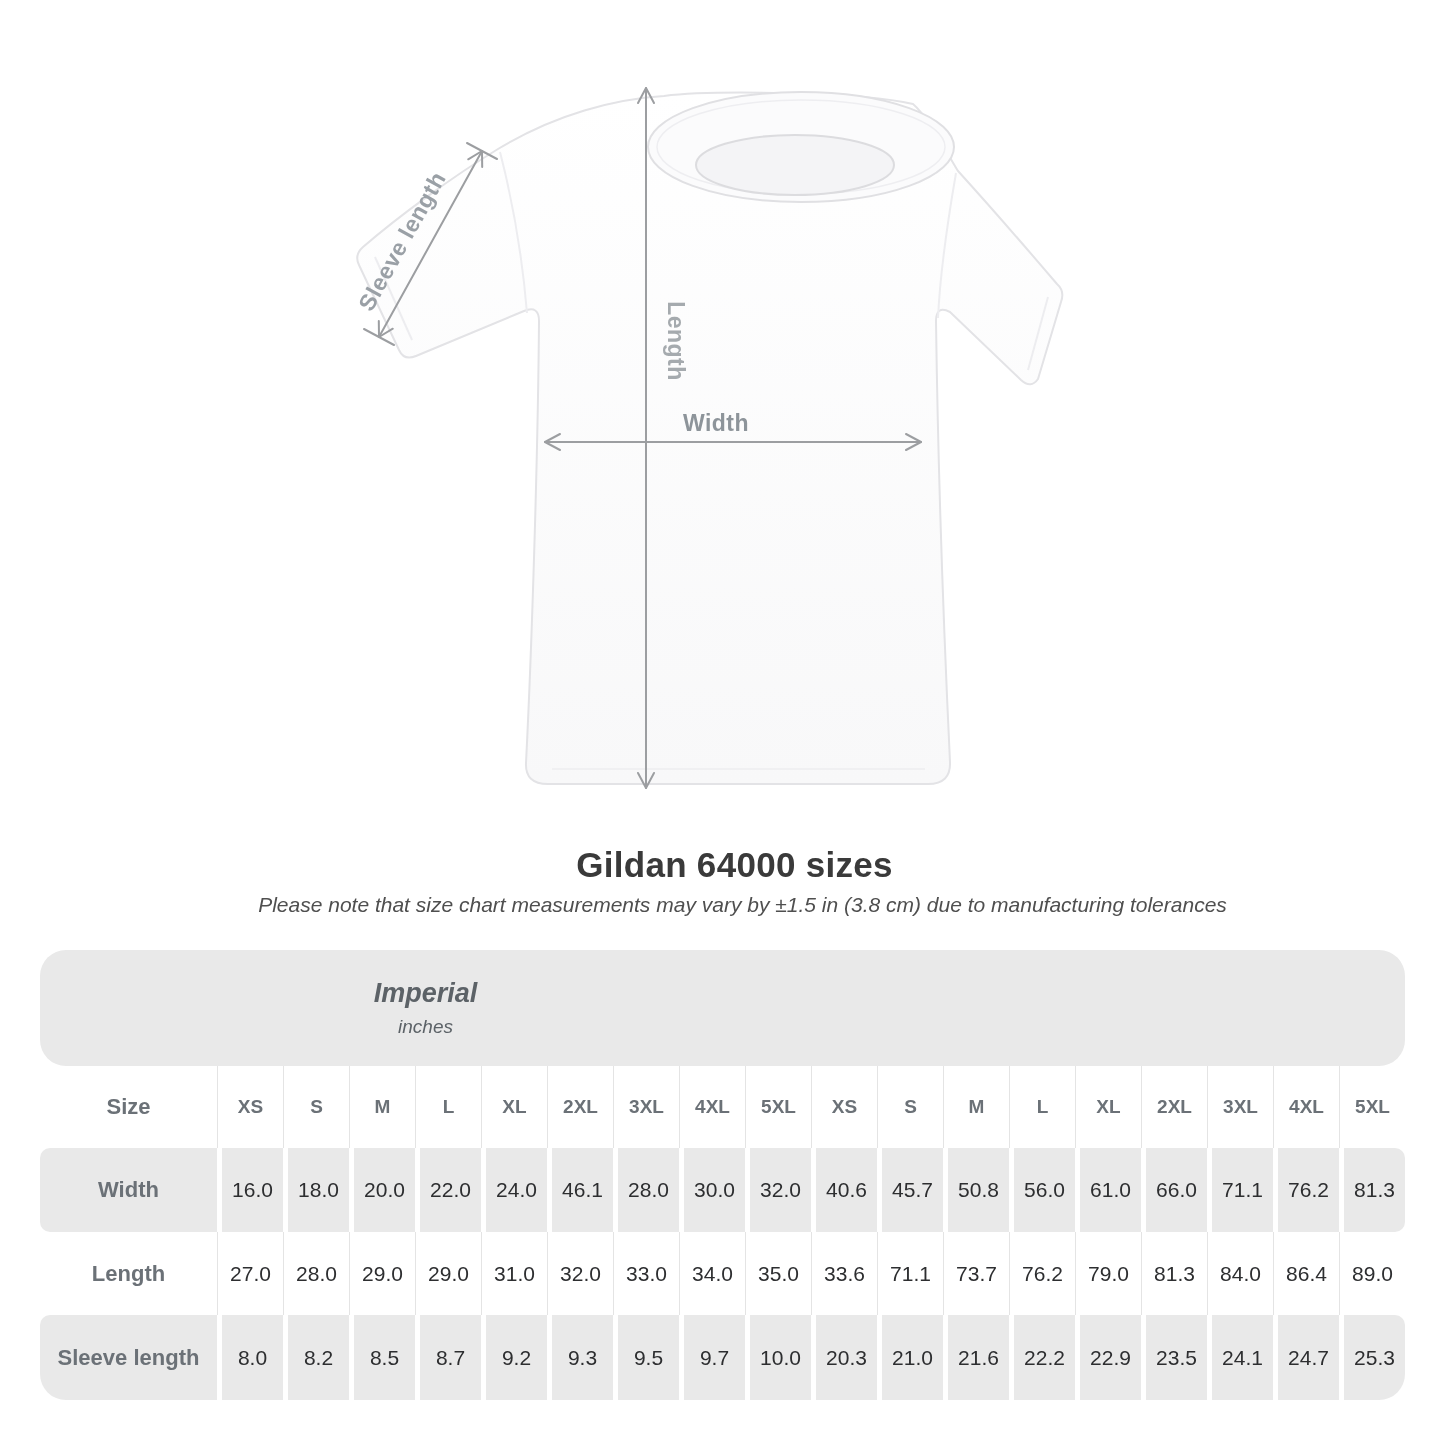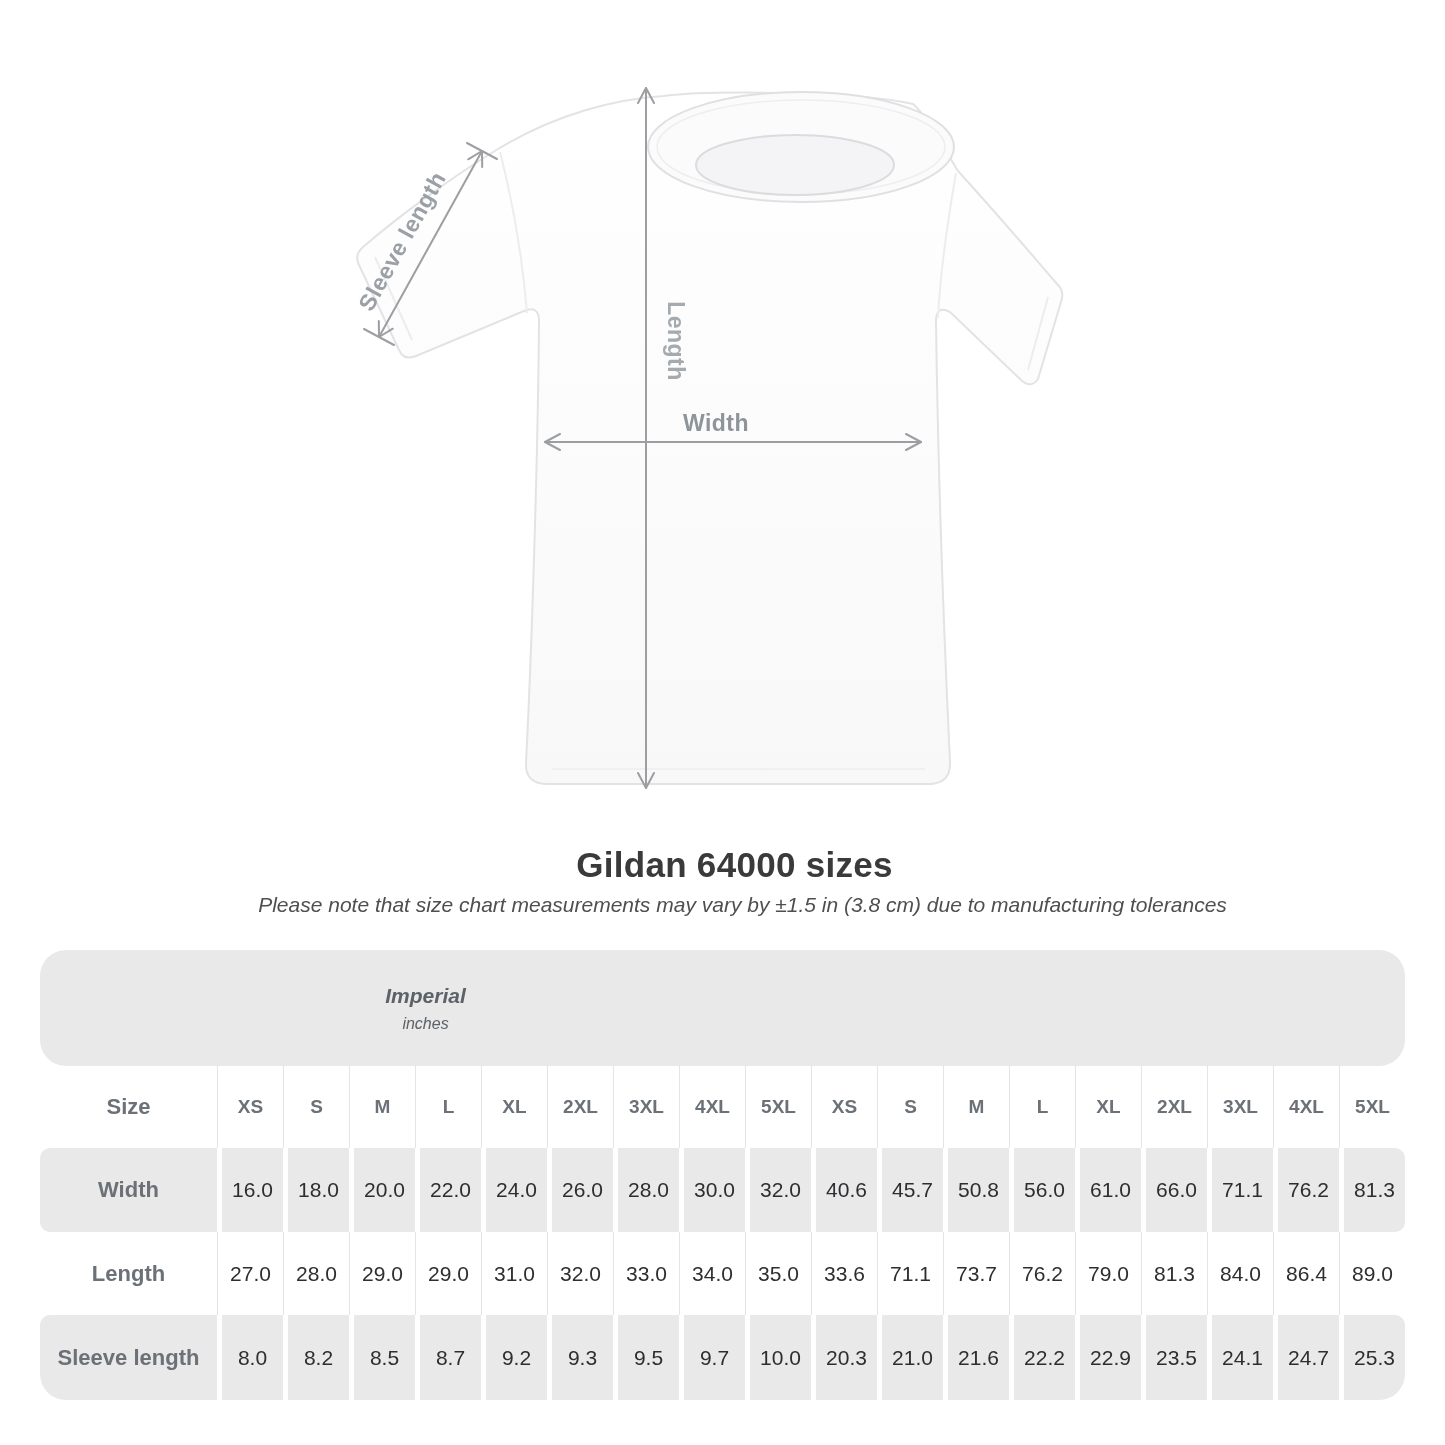--- a/index.html
+++ b/index.html
@@ -56,27 +56,27 @@
   .group-half {
     display: flex;
     flex-direction: column;
     align-items: center;
     justify-content: center;
     gap: 7px;
   }
   .group-half.imperial { width: 771px; }
   .group-half.metric   { width: 594px; }
   .group-name {
-    font-size: 21px;
+    font-size: 27px;
     font-weight: bold;
     font-style: italic;
     color: #5c6267;
   }
   .group-unit {
-    font-size: 16px;
+    font-size: 19px;
     font-style: italic;
     color: #5c6267;
   }
 
   table.size-table {
     width: 1365px;
     table-layout: fixed;
     border-collapse: separate;
     border-spacing: 0;
   }
@@ -240,21 +240,21 @@
             <td>4XL</td>
             <td>5XL</td>
           </tr>
         <tr class="row-width gray-row">
           <th>Width</th>
         <td>16.0</td>
             <td>18.0</td>
             <td>20.0</td>
             <td>22.0</td>
             <td>24.0</td>
-            <td>26.0</td>
+            <td>46.1</td>
             <td>28.0</td>
             <td>30.0</td>
             <td>32.0</td>
             <td>40.6</td>
             <td>45.7</td>
             <td>50.8</td>
             <td>56.0</td>
             <td>61.0</td>
             <td>66.0</td>
             <td>71.1</td>

